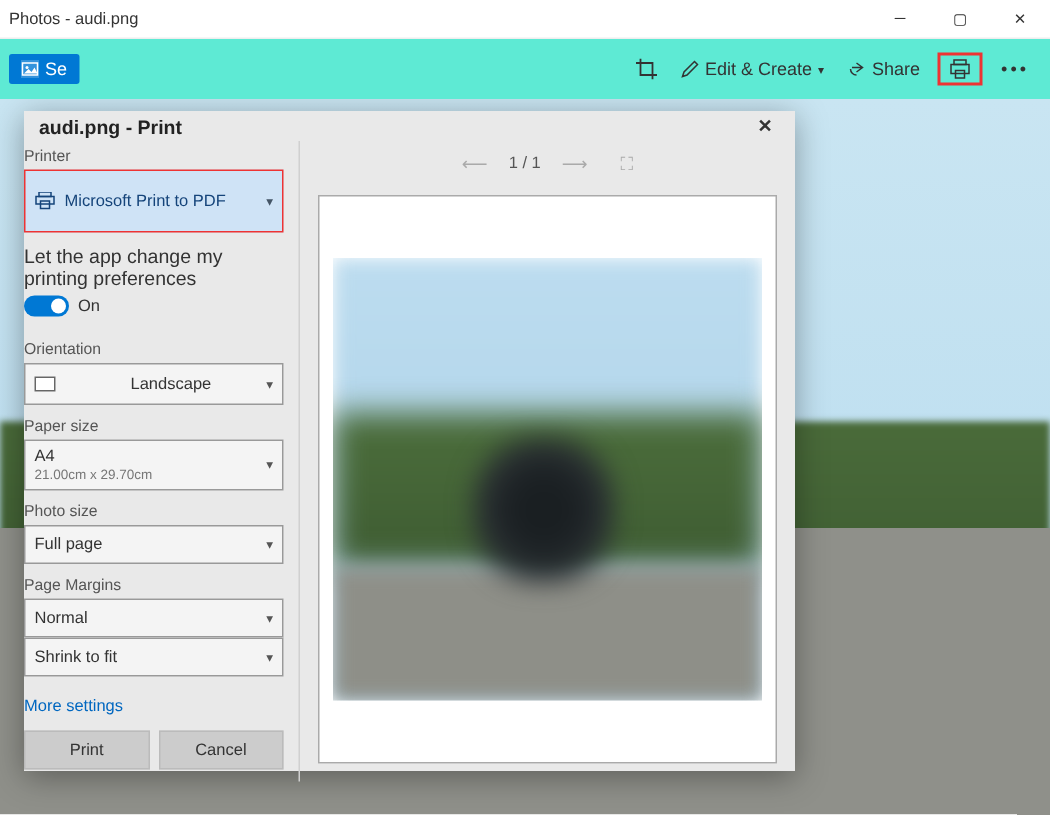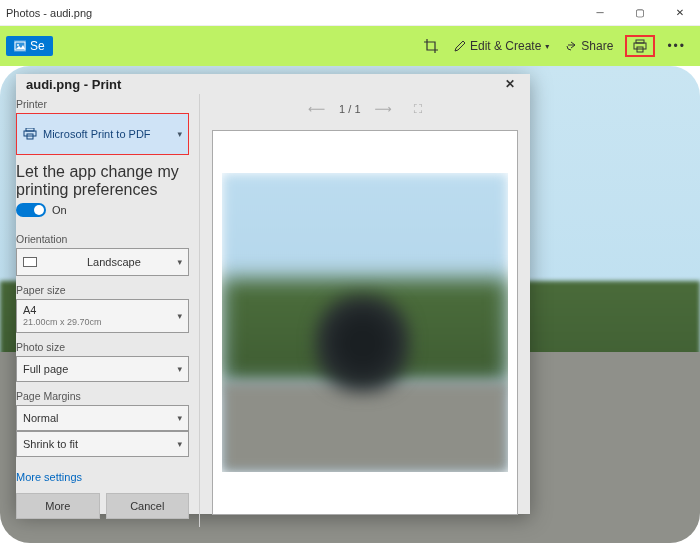--- a/index.html
+++ b/index.html
@@ -4,44 +4,44 @@
 <style>
 * { box-sizing: border-box; margin: 0; padding: 0; font-family: "Segoe UI", sans-serif; }
 body { width: 700px; height: 543px; overflow: hidden; position: relative; background: #fff; }
 
 .app-window { width: 700px; height: 543px; position: relative; }
 
 .titlebar { height: 26px; background: #fff; display: flex; align-items: center; font-size: 11px; padding-left: 6px; color:#333; border-bottom:1px solid #eee;}
 .titlebar .win-controls { margin-left: auto; display:flex; }
 .titlebar .win-btn { width: 40px; height: 26px; display:flex; align-items:center; justify-content:center; font-size:10px; color:#333; }
 
-.toolbar { height: 40px; display:flex; align-items:center; padding: 0 6px; font-size:12px; color:#333; background:#bef264;}
+.toolbar { height: 40px; display:flex; align-items:center; padding: 0 6px; font-size:12px; color:#333; background:#5eead4;}
 .toolbar .left-chip { background:#0078d4; color:#fff; padding:3px 8px; display:flex; align-items:center; gap:4px; border-radius:2px;}
 .toolbar .flex { flex:1; }
 .toolbar .tb-item { display:flex; align-items:center; gap:4px; padding:4px 8px; }
 .toolbar .print-btn { border:2px solid #e33; padding:2px 6px; margin:0 4px;}
 
-.viewer { position:absolute; left:0; top:66px; right:0; bottom:0; overflow:hidden;border-radius:30px;}
+.viewer { position:absolute; left:0; top:66px; right:0; bottom:0; overflow:hidden;}
 .photo-bg { position:absolute; inset:0; }
 .sky { position:absolute; left:0; right:0; top:0; height:60%; background:linear-gradient(#c9e5f2,#bedff0);}
 .ground { position:absolute; left:0; right:0; bottom:0; height:40%; background:#8f908a;}
 .trees { position:absolute; left:0; right:0; top:45%; height:22%; background:linear-gradient(#4a6b3a,#3f5e33); filter:blur(2px);}
 
 .print-dialog { position:absolute; left:16px; top:8px; width:514px; height:440px; background:#e9e9e9; box-shadow:0 4px 20px rgba(0,0,0,.35); display:flex; flex-direction:column; }
 .pd-header { height:30px; display:flex; align-items:center; padding:0 10px; font-size:13px; font-weight:600; color:#222;}
 .pd-header .close { margin-left:auto; width:20px; height:20px; display:flex; align-items:center; justify-content:center; font-size:12px; color:#333; cursor:pointer;}
 .pd-body { flex:1; display:flex; }
 .pd-left { width:184px; padding:4px 10px 8px 0; display:flex; flex-direction:column; font-size:11px; color:#333; border-right:1px solid #d0d0d0; overflow:hidden;}
 .pd-left .section-label { font-size:10.5px; color:#555; margin-top:8px; margin-bottom:3px;}
 .pd-left .section-label:first-child { margin-top:0; }
 
 .printer-select { border:1px solid #e33; background:#cfe3f6; height:42px; display:flex; align-items:center; padding:0 6px; font-size:11px; color:#15447a; position:relative;}
 .printer-select .chev { position:absolute; right:6px; top:50%; transform:translateY(-50%); font-size:9px; color:#456;}
 
-.pref-text { font-size:16px; color:#333; margin-top:8px;}
+.pref-text { font-size:13px; color:#333; margin-top:8px;}
 .toggle-row { display:flex; align-items:center; gap:6px; margin-top:4px;}
 .toggle { width:30px; height:14px; background:#0078d4; border-radius:7px; position:relative;}
 .toggle::after{content:""; position:absolute; right:2px; top:2px; width:10px; height:10px; background:#fff; border-radius:50%;}
 
 .combo { border:1px solid #999; background:#f4f4f4; height:26px; display:flex; align-items:center; padding:0 6px; font-size:11px; position:relative; color:#333;}
 .combo .chev { position:absolute; right:6px; top:50%; transform:translateY(-50%); font-size:9px; color:#555;}
 .combo.tall { height:34px; flex-direction:column; align-items:flex-start; justify-content:center; line-height:1.2;}
 .combo.tall .sub { font-size:9px; color:#777;}
 .combo.orientation { height:28px;gap:44px;}
 
@@ -182,21 +182,21 @@
           </div>
 
           <div class="combo">
             <span>Shrink to fit</span>
             <span class="chev">▾</span>
           </div>
 
           <div class="more-link">More settings</div>
 
           <div class="pd-buttons">
-            <div class="btn">More</div>
+            <div class="btn">Print</div>
             <div class="btn">Cancel</div>
           </div>
         </div>
 
         <div class="pd-right">
           <div class="preview-header">
             <span class="nav">⟵</span>
             <span>1 / 1</span>
             <span class="nav">⟶</span>
             <span class="nav" style="margin-left:8px;">⛶</span>

